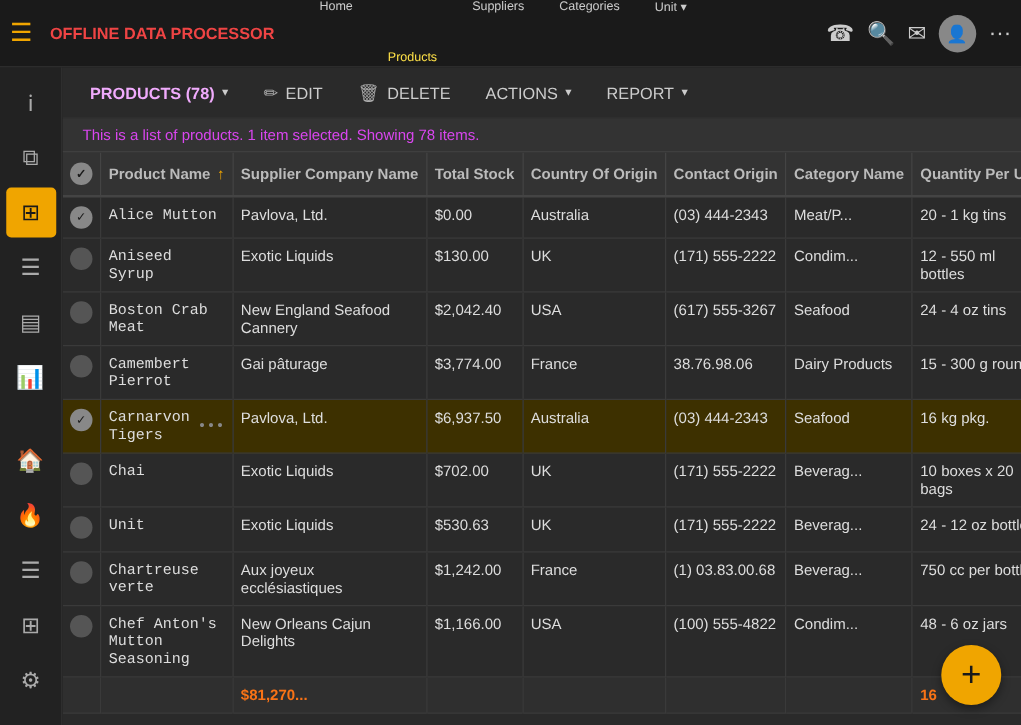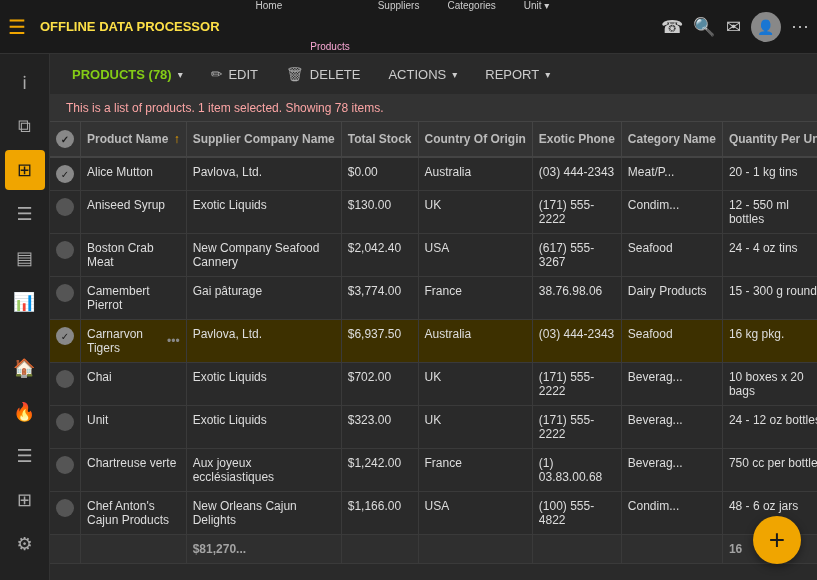--- a/index.html
+++ b/index.html
@@ -14,40 +14,40 @@
       padding: 0 8px;
       border-bottom: 1px solid #333;
     }
     .nav-hamburger {
       color: #f0a500;
       font-size: 20px;
       margin-right: 14px;
       cursor: pointer;
     }
     .nav-brand {
-      color: #fde047;
+      color: #ef4444;
       font-weight: bold;
       font-size: 13px;
       margin-right: 24px;
       white-space: nowrap;
     }
     .nav-links {
       display: flex;
       gap: 4px;
       flex: 1;
     }
     .nav-link {
       color: #ccc;
       font-size: 10px;
       padding: 6px 12px;
       cursor: pointer;
       border-radius: 3px;
     }
     .nav-link.active {
-      color: #f9a8d4;
+      color: #fde047;
       border-bottom: 2px solid #f0a500;
       margin-top: 41px;
     }
     .nav-link.has-arrow::after {
       content: ' ▾';
       font-size: 10px;
     }
     .nav-icons {
       display: flex;
       align-items: center;
@@ -137,34 +137,34 @@
       gap: 6px;
       color: #ccc;
       font-size: 13px;
       cursor: pointer;
       padding: 4px 6px;
       border-radius: 3px;
     }
     .toolbar-item .icon { font-size: 14px; color: #aaa; }
     .toolbar-badge {
       background: transparent;
-      color: #84cc16;
+      color: #f0abfc;
       font-weight: bold;
     }
     .toolbar-item.has-arrow::after {
       content: ' ▾';
       font-size: 10px;
     }
 
     
     .info-bar {
       background: #333;
       padding: 6px 16px;
       font-size: 12px;
-      color: #fca5a5;
+      color: #d946ef;
       border-bottom: 1px solid #444;
     }
 
     
     .table-container {
       flex: 1;
       overflow-y: auto;
       overflow-x: hidden;
     }
     table {
@@ -212,26 +212,26 @@
       align-items: center;
       justify-content: center;
       font-size: 10px;
       cursor: pointer;
     }
     .check-circle.checked {
       background: #888;
       color: #1a1a1a;
     }
     .dots-menu { color: #888; cursor: pointer; margin-left: 4px; }
-    .product-name-cell { display: flex; align-items: center; gap: 2px; }
+    .product-name-cell { display: flex; align-items: center; gap: 2px; font-family: Liberation Mono, monospace; }
 
     
     .totals-row td {
       background: #2f2f2f;
-      color: #a3a3a3;
+      color: #f97316;
       font-weight: bold;
       font-size: 12px;
     }
 
     
     .fab {
       position: absolute;
       bottom: 16px;
       right: 16px;
       width: 48px;
@@ -334,21 +334,21 @@
         <table>
           <thead>
             <tr>
               <th class="check-col">
                 <div class="check-circle checked">✓</div>
               </th>
               <th>Product Name <span class="sort-arrow">↑</span></th>
               <th>Supplier Company Name</th>
               <th>Total Stock</th>
               <th>Country Of Origin</th>
-              <th>Exotic Phone</th>
+              <th>Contact Origin</th>
               <th>Category Name</th>
               <th>Quantity Per Unit</th>
 
             </tr>
           </thead>
           <tbody id="table-body">
           <tr>
                 <td class="check-col"><div class="check-circle checked">✓</div></td>
                 <td>
                   <div class="product-name-cell">Alice Mutton</div>
@@ -370,21 +370,21 @@
                 <td>UK</td>
                 <td>(171) 555-2222</td>
                 <td>Condim...</td>
                 <td>12 - 550 ml bottles</td>
               </tr>
               <tr>
                 <td class="check-col"><div class="check-circle"></div></td>
                 <td>
                   <div class="product-name-cell">Boston Crab Meat</div>
                 </td>
-                <td>New Company Seafood Cannery</td>
+                <td>New England Seafood Cannery</td>
                 <td>$2,042.40</td>
                 <td>USA</td>
                 <td>(617) 555-3267</td>
                 <td>Seafood</td>
                 <td>24 - 4 oz tins</td>
               </tr>
               <tr>
                 <td class="check-col"><div class="check-circle"></div></td>
                 <td>
                   <div class="product-name-cell">Camembert Pierrot</div>
@@ -419,42 +419,42 @@
                 <td>(171) 555-2222</td>
                 <td>Beverag...</td>
                 <td>10 boxes x 20 bags</td>
               </tr>
               <tr>
                 <td class="check-col"><div class="check-circle"></div></td>
                 <td>
                   <div class="product-name-cell">Unit</div>
                 </td>
                 <td>Exotic Liquids</td>
-                <td>$323.00</td>
+                <td>$530.63</td>
                 <td>UK</td>
                 <td>(171) 555-2222</td>
                 <td>Beverag...</td>
                 <td>24 - 12 oz bottles</td>
               </tr>
               <tr>
                 <td class="check-col"><div class="check-circle"></div></td>
                 <td>
                   <div class="product-name-cell">Chartreuse verte</div>
                 </td>
                 <td>Aux joyeux ecclésiastiques</td>
                 <td>$1,242.00</td>
                 <td>France</td>
                 <td>(1) 03.83.00.68</td>
                 <td>Beverag...</td>
                 <td>750 cc per bottle</td>
               </tr>
               <tr>
                 <td class="check-col"><div class="check-circle"></div></td>
                 <td>
-                  <div class="product-name-cell">Chef Anton's Cajun Products</div>
+                  <div class="product-name-cell">Chef Anton's Mutton Seasoning</div>
                 </td>
                 <td>New Orleans Cajun Delights</td>
                 <td>$1,166.00</td>
                 <td>USA</td>
                 <td>(100) 555-4822</td>
                 <td>Condim...</td>
                 <td>48 - 6 oz jars</td>
               </tr>
               <tr class="totals-row">
                 <td></td>

